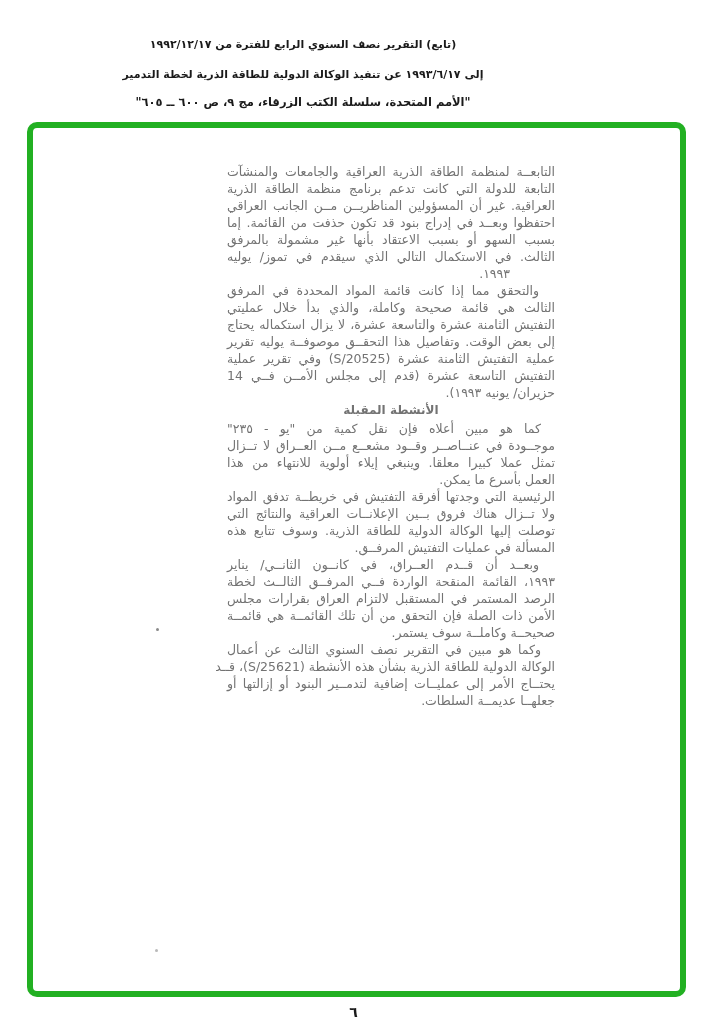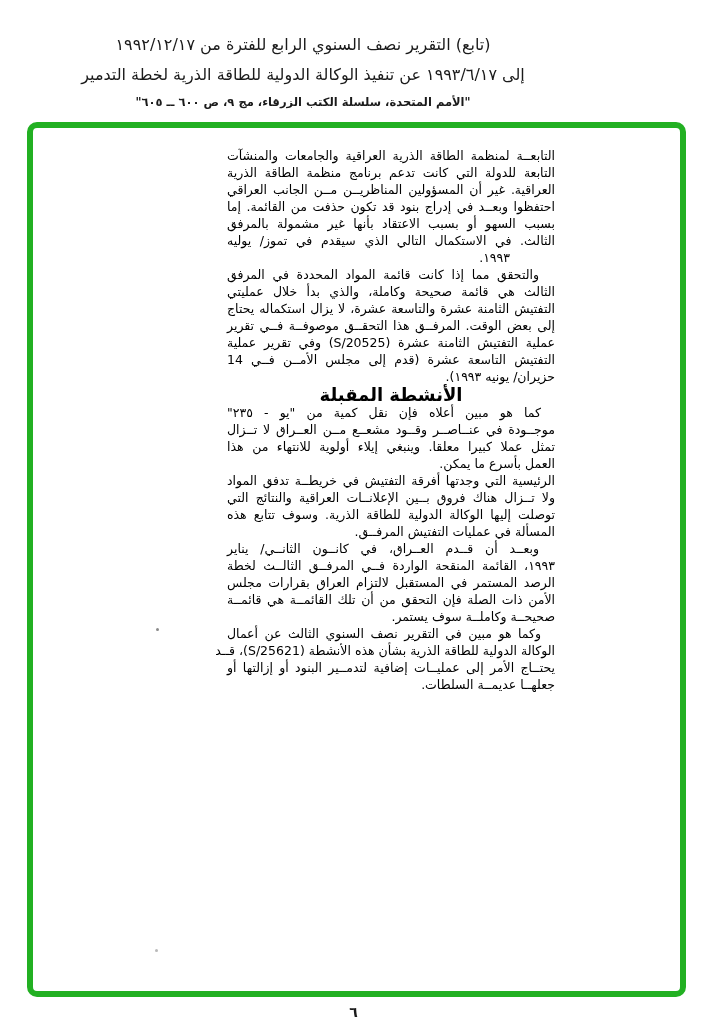--- a/index.html
+++ b/index.html
@@ -14,22 +14,22 @@
 
   
   .doc-header {
     position: absolute;
     left: 23px; top: 30px;
     width: 560px;
     direction: rtl;
     text-align: center;
   }
   .doc-header .title-line {
-    font-weight: 400;
-    font-size: 16px;
+    font-weight: 700;
+    font-size: 11px;
     line-height: 30px;
     white-space: nowrap;
   }
   .doc-header .source-line {
     font-weight: 700;
     font-size: 11.5px;
     line-height: 20px;
     margin-top: 2px;
     white-space: nowrap;
   }
@@ -63,21 +63,21 @@
     white-space: nowrap;
   }
   .line.last {
     text-align-last: right;
   }
   .section-heading {
     display: block;
     height: 19px;
     line-height: 19px;
     font-weight: 700;
-    font-size: 18px;
+    font-size: 12px;
     text-align: right;
     text-align-last: center;
   }
 
   
   .page-number {
     position: absolute;
     left: 0; right: 0;
     top: 1004px;
     text-align: center;
@@ -99,35 +99,35 @@
 <body style="background: rgb(255, 255, 255);">
 
 <div class="doc-header">
   <div class="title-line">(تابع) التقرير نصف السنوي الرابع للفترة من ١٩٩٢/١٢/١٧</div>
   <div class="title-line">إلى ١٩٩٣/٦/١٧ عن تنفيذ الوكالة الدولية للطاقة الذرية لخطة التدمير</div>
   <div class="source-line">"الأمم المتحدة، سلسلة الكتب الزرقاء، مج ٩، ص ٦٠٠ ــ ٦٠٥"</div>
 </div>
 
 <div class="border-box" style="border-color: rgb(34, 176, 34);"></div>
 
-<div class="text-column" style="color: #000000;">
+<div class="text-column" style="color: #737373; margin-top: 16px;">
     <div class="para">
       <div class="line">التابعــة لمنظمة الطاقة الذرية العراقية والجامعات والمنشآت</div>
       <div class="line">التابعة للدولة التي كانت تدعم برنامج منظمة الطاقة الذرية</div>
       <div class="line">العراقية. غير أن المسؤولين المناظريــن مــن الجانب العراقي</div>
       <div class="line">احتفظوا وبعــد في إدراج بنود قد تكون حذفت من القائمة. إما</div>
       <div class="line">بسبب السهو أو بسبب الاعتقاد بأنها غير مشمولة بالمرفق</div>
       <div class="line">الثالث. في الاستكمال التالي الذي سيقدم في تموز/ يوليه</div>
       <div class="line last" style="padding-right: 45px;">١٩٩٣.</div>
     </div>
     <div class="para">
       <div class="line" style="padding-right: 16px;">والتحقق مما إذا كانت قائمة المواد المحددة في المرفق</div>
       <div class="line">الثالث هي قائمة صحيحة وكاملة، والذي بدأ خلال عمليتي</div>
       <div class="line">التفتيش الثامنة عشرة والتاسعة عشرة، لا يزال استكماله يحتاج</div>
-      <div class="line">إلى بعض الوقت. المرفــق هذا التحقــق موصوفــة فــي تقرير</div>
+      <div class="line">إلى بعض الوقت. وتفاصيل هذا التحقــق موصوفــة يوليه تقرير</div>
       <div class="line">عملية التفتيش الثامنة عشرة (S/20525) وفي تقرير عملية</div>
       <div class="line">التفتيش التاسعة عشرة (قدم إلى مجلس الأمــن فــي 14</div>
       <div class="line last">حزيران/ يونيه ١٩٩٣).</div>
     </div>
     <div class="section-heading">الأنشطة المقبلة</div>
     <div class="para">
       <div class="line" style="padding-right: 14px;">كما هو مبين أعلاه فإن نقل كمية من "يو - ٢٣٥"</div>
       <div class="line">موجــودة في عنــاصــر وقــود مشعــع مــن العــراق لا تــزال</div>
       <div class="line">تمثل عملا كبيرا معلقا. وينبغي إيلاء أولوية للانتهاء من هذا</div>
       <div class="line last">العمل بأسرع ما يمكن.</div>

